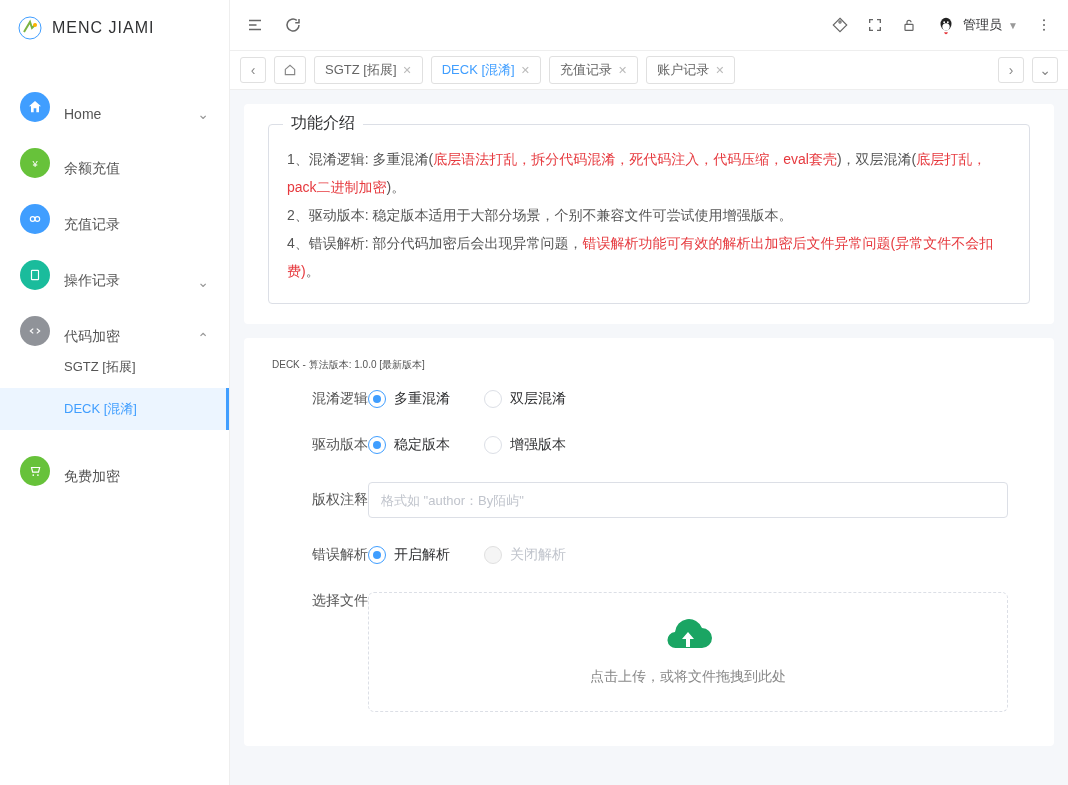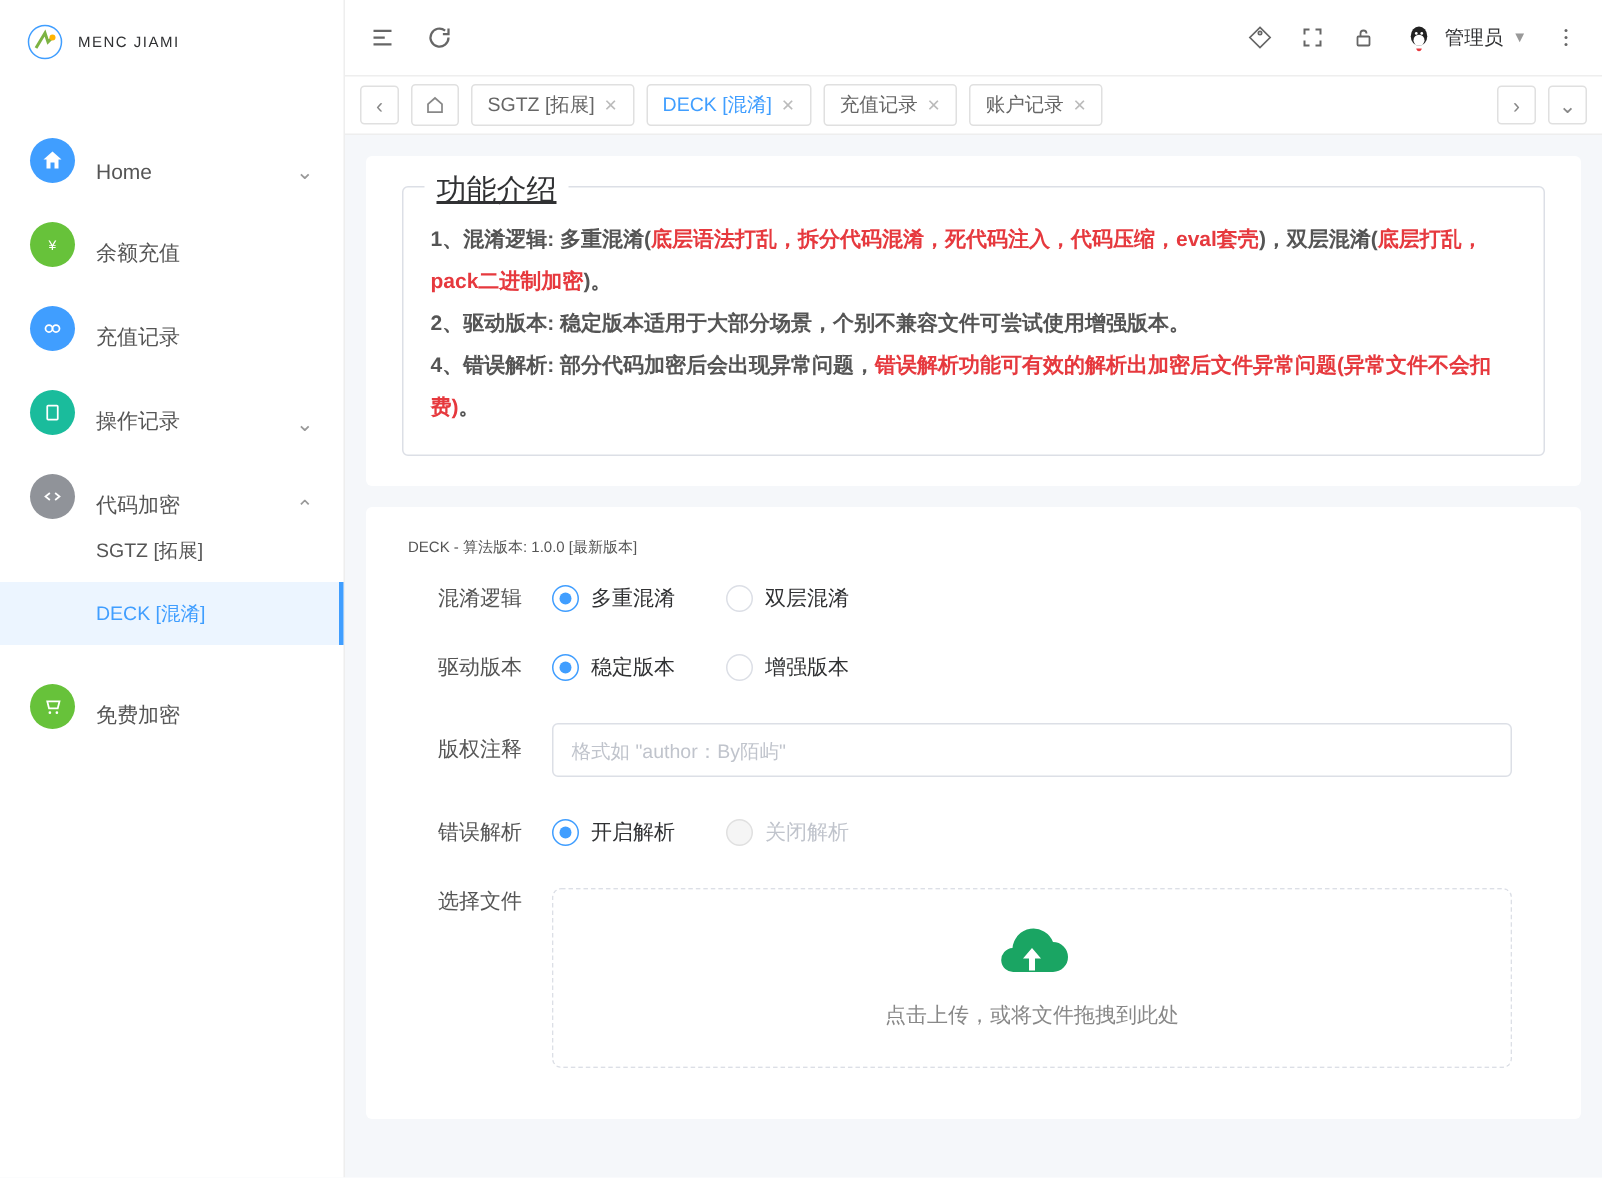--- a/index.html
+++ b/index.html
@@ -1,21 +1,21 @@
 <!DOCTYPE html>
 <html><head>
 <meta charset="utf-8">
 <style>
 * { margin: 0; padding: 0; box-sizing: border-box; }
 body { font-family: -apple-system, BlinkMacSystemFont, "Segoe UI", "PingFang SC", "Microsoft YaHei", sans-serif; font-size: 14px; color: #303133; background: #fff; }
 .app { display: flex; height: 785px; width: 1068px; overflow: hidden; }
 
 
 .sidebar { width: 230px; background: #fff; border-right: 1px solid #eee; display: flex; flex-direction: column; }
-.logo-area { height: 56px; display: flex; align-items: center; padding: 0 18px; font-weight: 500; font-size: 10px; letter-spacing: 1px; }
+.logo-area { height: 56px; display: flex; align-items: center; padding: 0 18px; font-weight: 500; font-size: 16px; letter-spacing: 1px; }
 .logo-icon { width: 24px; height: 24px; margin-right: 10px; }
 .nav { padding-top: 10px; }
 .nav-item { height: 56px; display: flex; align-items: flex-end; padding: 0 20px; cursor: pointer; color: #555; }
 .nav-item .icon-circle { width: 30px; height: 30px; border-radius: 50%; display: flex; align-items: center; justify-content: center; margin-right: 14px; }
 .nav-item .chevron { margin-left: auto; color: #999; }
 .sub-item { height: 42px; display: flex; align-items: center; padding-left: 64px; cursor: pointer; color: #555; font-size: 13px; }
 .sub-item.active { background: #ecf5ff; color: #409EFF; border-right: 3px solid #409EFF; }
 
 
 .main { flex: 1; display: flex; flex-direction: column; background: #f5f7fa; min-width: 0; }
@@ -32,28 +32,28 @@
 .tab { height: 28px; border: 1px solid #e0e0e0; border-radius: 3px; display: flex; align-items: center; padding: 0 10px; gap: 6px; cursor: pointer; font-size: 13px; color: #666; }
 .tab.active { color: #409EFF; }
 .tab .close { color: #bbb; font-size: 11px; }
 .tab-home { width: 32px; justify-content: center; padding: 0; }
 .tabs-spacer { flex: 1; }
 
 
 .content { flex: 1; overflow-y: auto; padding: 14px; }
 .panel { background: #fff; border-radius: 4px; padding: 20px 24px; margin-bottom: 14px; }
 .fieldset { border: 1px solid #dcdfe6; border-radius: 4px; padding: 14px 18px 18px; position: relative; }
-.fieldset-title { position: absolute; top: -12px; left: 14px; background: #fff; padding: 0 8px; font-size: 20px; text-decoration: underline; }
-.intro-list { line-height: 2; font-size: 14px; color: #555; margin-top: 6px; font-weight: bold; }
+.fieldset-title { position: absolute; top: -12px; left: 14px; background: #fff; padding: 0 8px; font-size: 16px; }
+.intro-list { line-height: 2; font-size: 14px; color: #555; margin-top: 6px; }
 .intro-list .red { color: #e6393e; }
 
 .version-line { font-size: 10px; color: #555; margin-bottom: 4px; padding-left: 4px; }
 
 .form-row { display: flex; align-items: center; padding: 14px 0; }
-.form-label { width: 100px; text-align: right; padding-right: 20px; color: #555; flex-shrink: 0; }
+.form-label { width: 100px; text-align: right; color: #555; flex-shrink: 0; }
 .radio-item { display: flex; align-items: center; margin-right: 34px; cursor: pointer; }
 .radio-circle { width: 18px; height: 18px; border: 1px solid #dcdfe6; border-radius: 50%; margin-right: 8px; position: relative; }
 .radio-circle.checked { border-color: #409EFF; }
 .radio-circle.checked::after { content: ""; position: absolute; width: 8px; height: 8px; background: #409EFF; border-radius: 50%; top: 4px; left: 4px; }
 .radio-circle.disabled { border-color: #e0e0e0; background: #f5f5f5; }
 .radio-label.disabled { color: #c0c4cc; }
 .text-input { flex: 1; max-width: 640px; height: 36px; border: 1px solid #dcdfe6; border-radius: 4px; padding: 0 12px; font-size: 13px; }
 .text-input::placeholder { color: #c0c4cc; }
 
 .uploader { flex: 1; max-width: 640px; border: 1px dashed #dcdfe6; border-radius: 6px; height: 120px; display: flex; flex-direction: column; align-items: center; justify-content: center; cursor: pointer; color: #888; }

